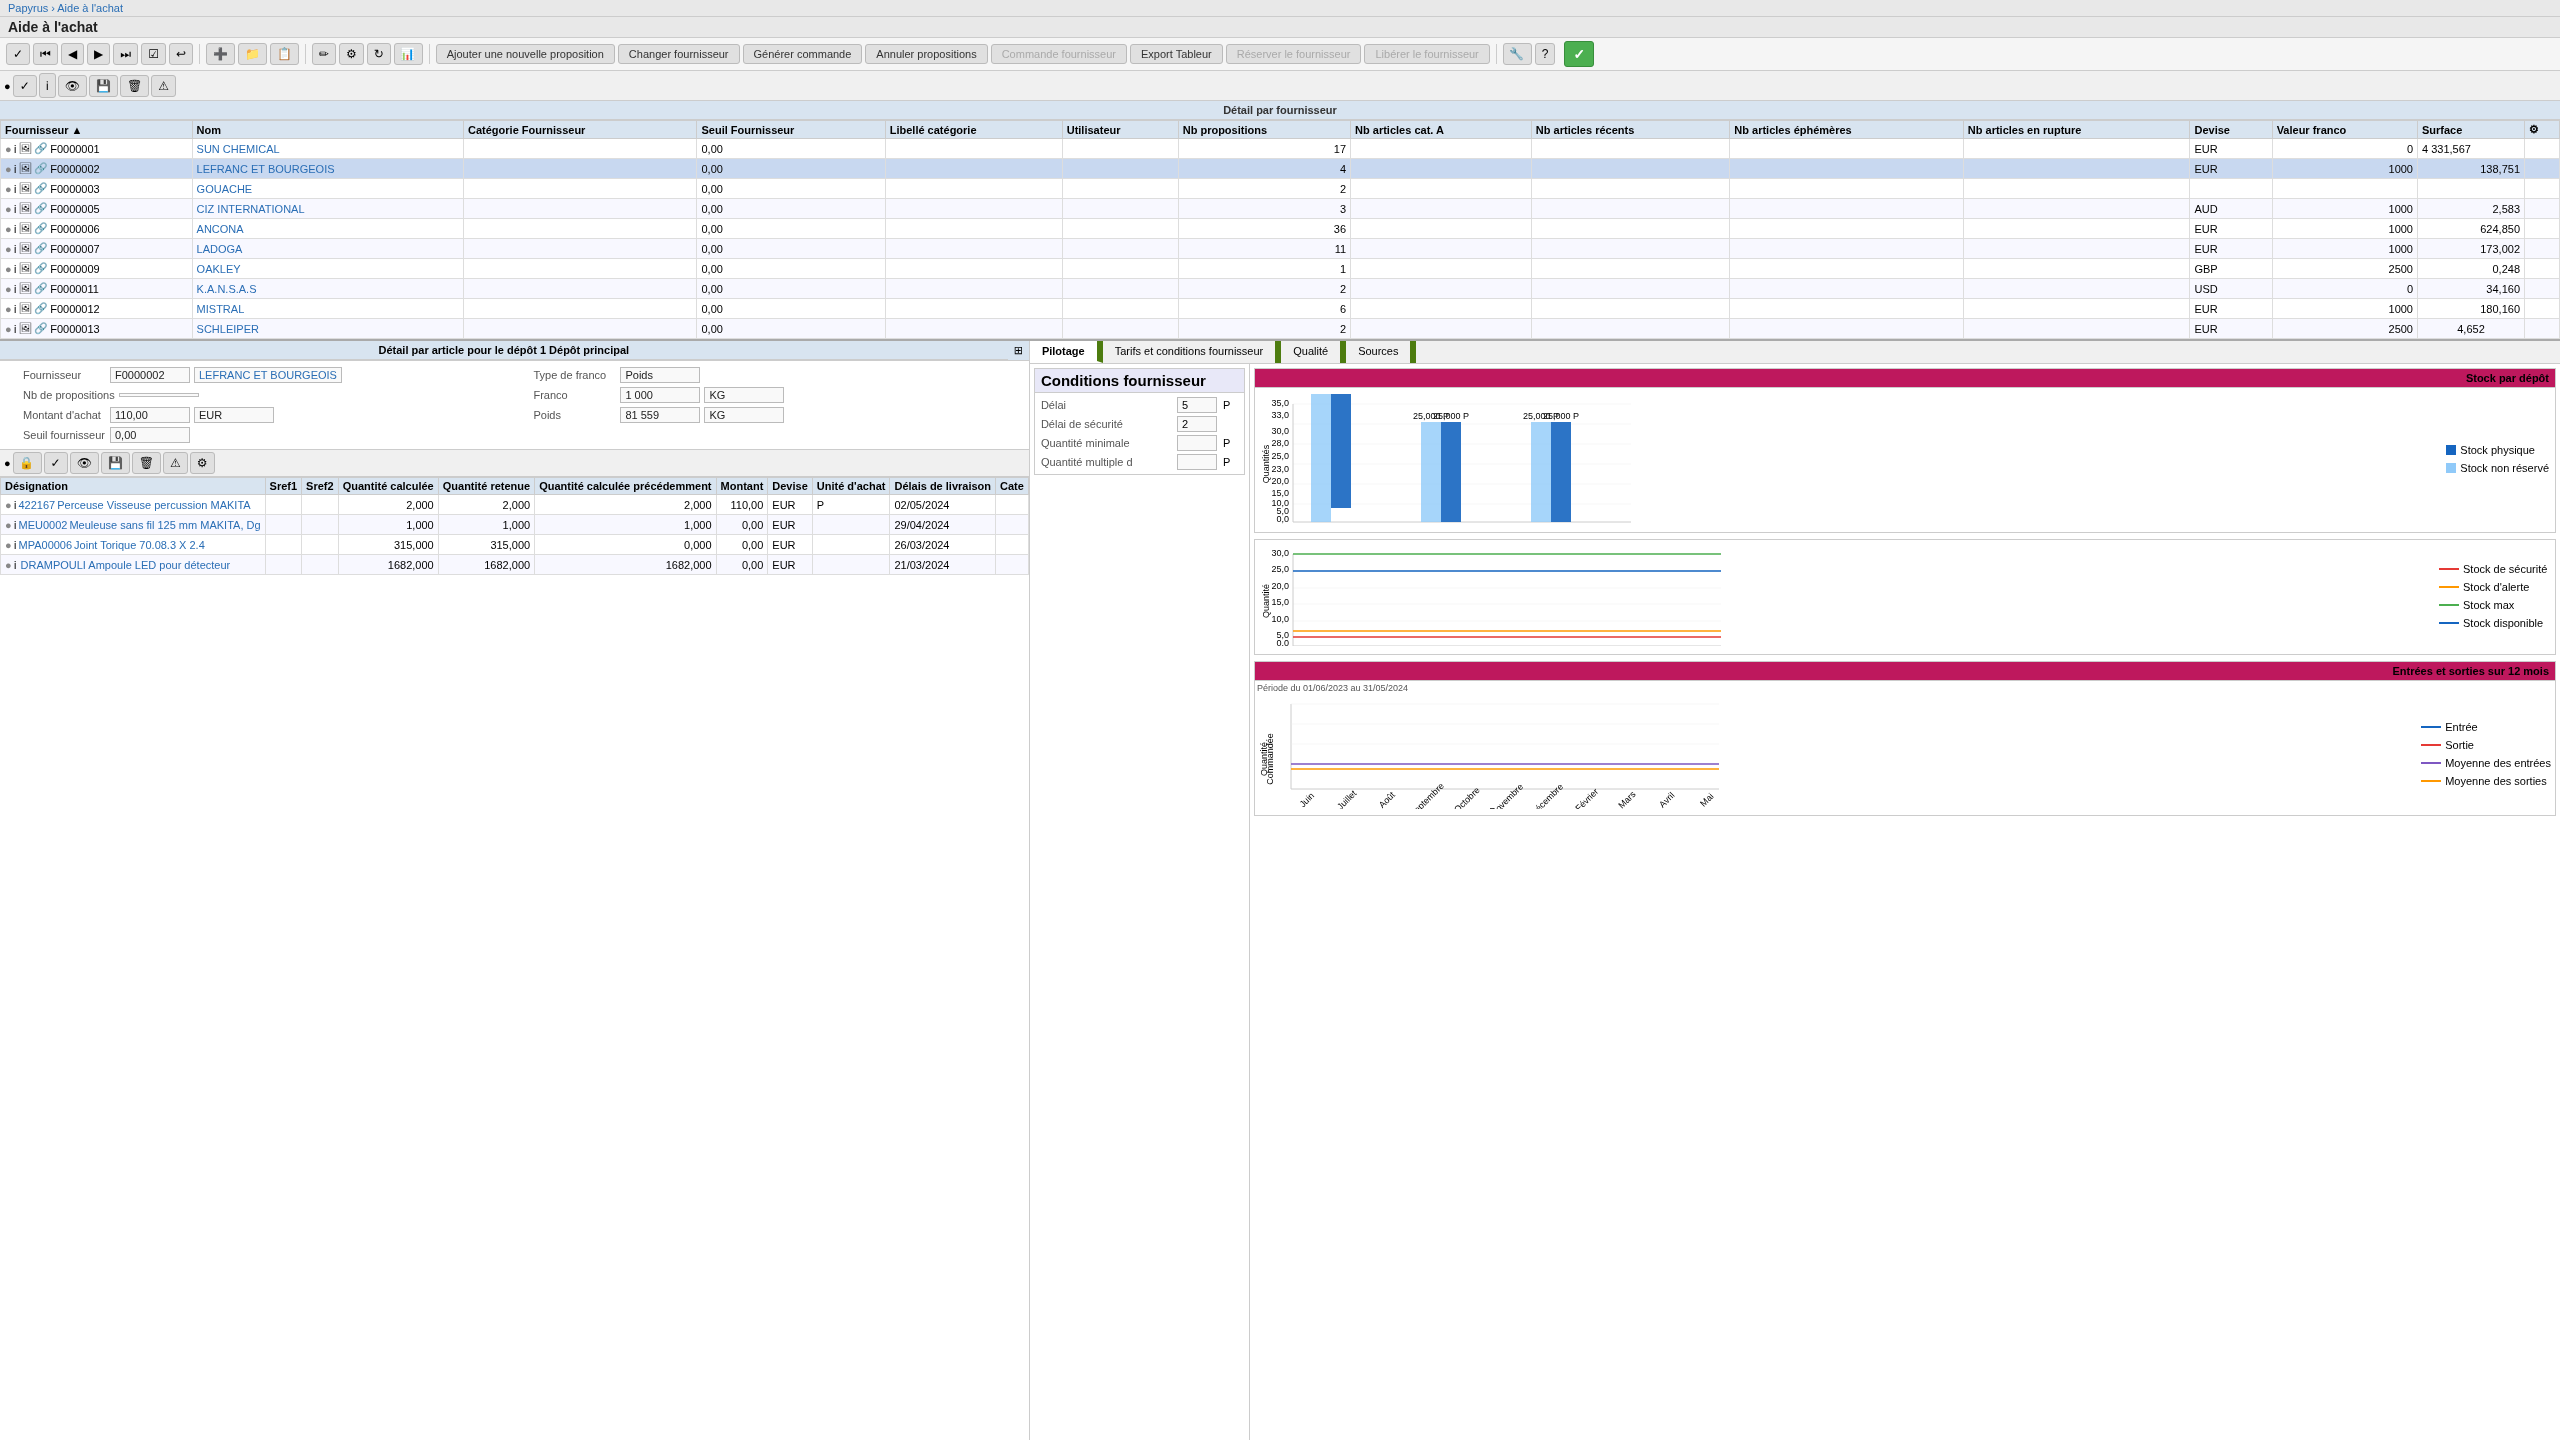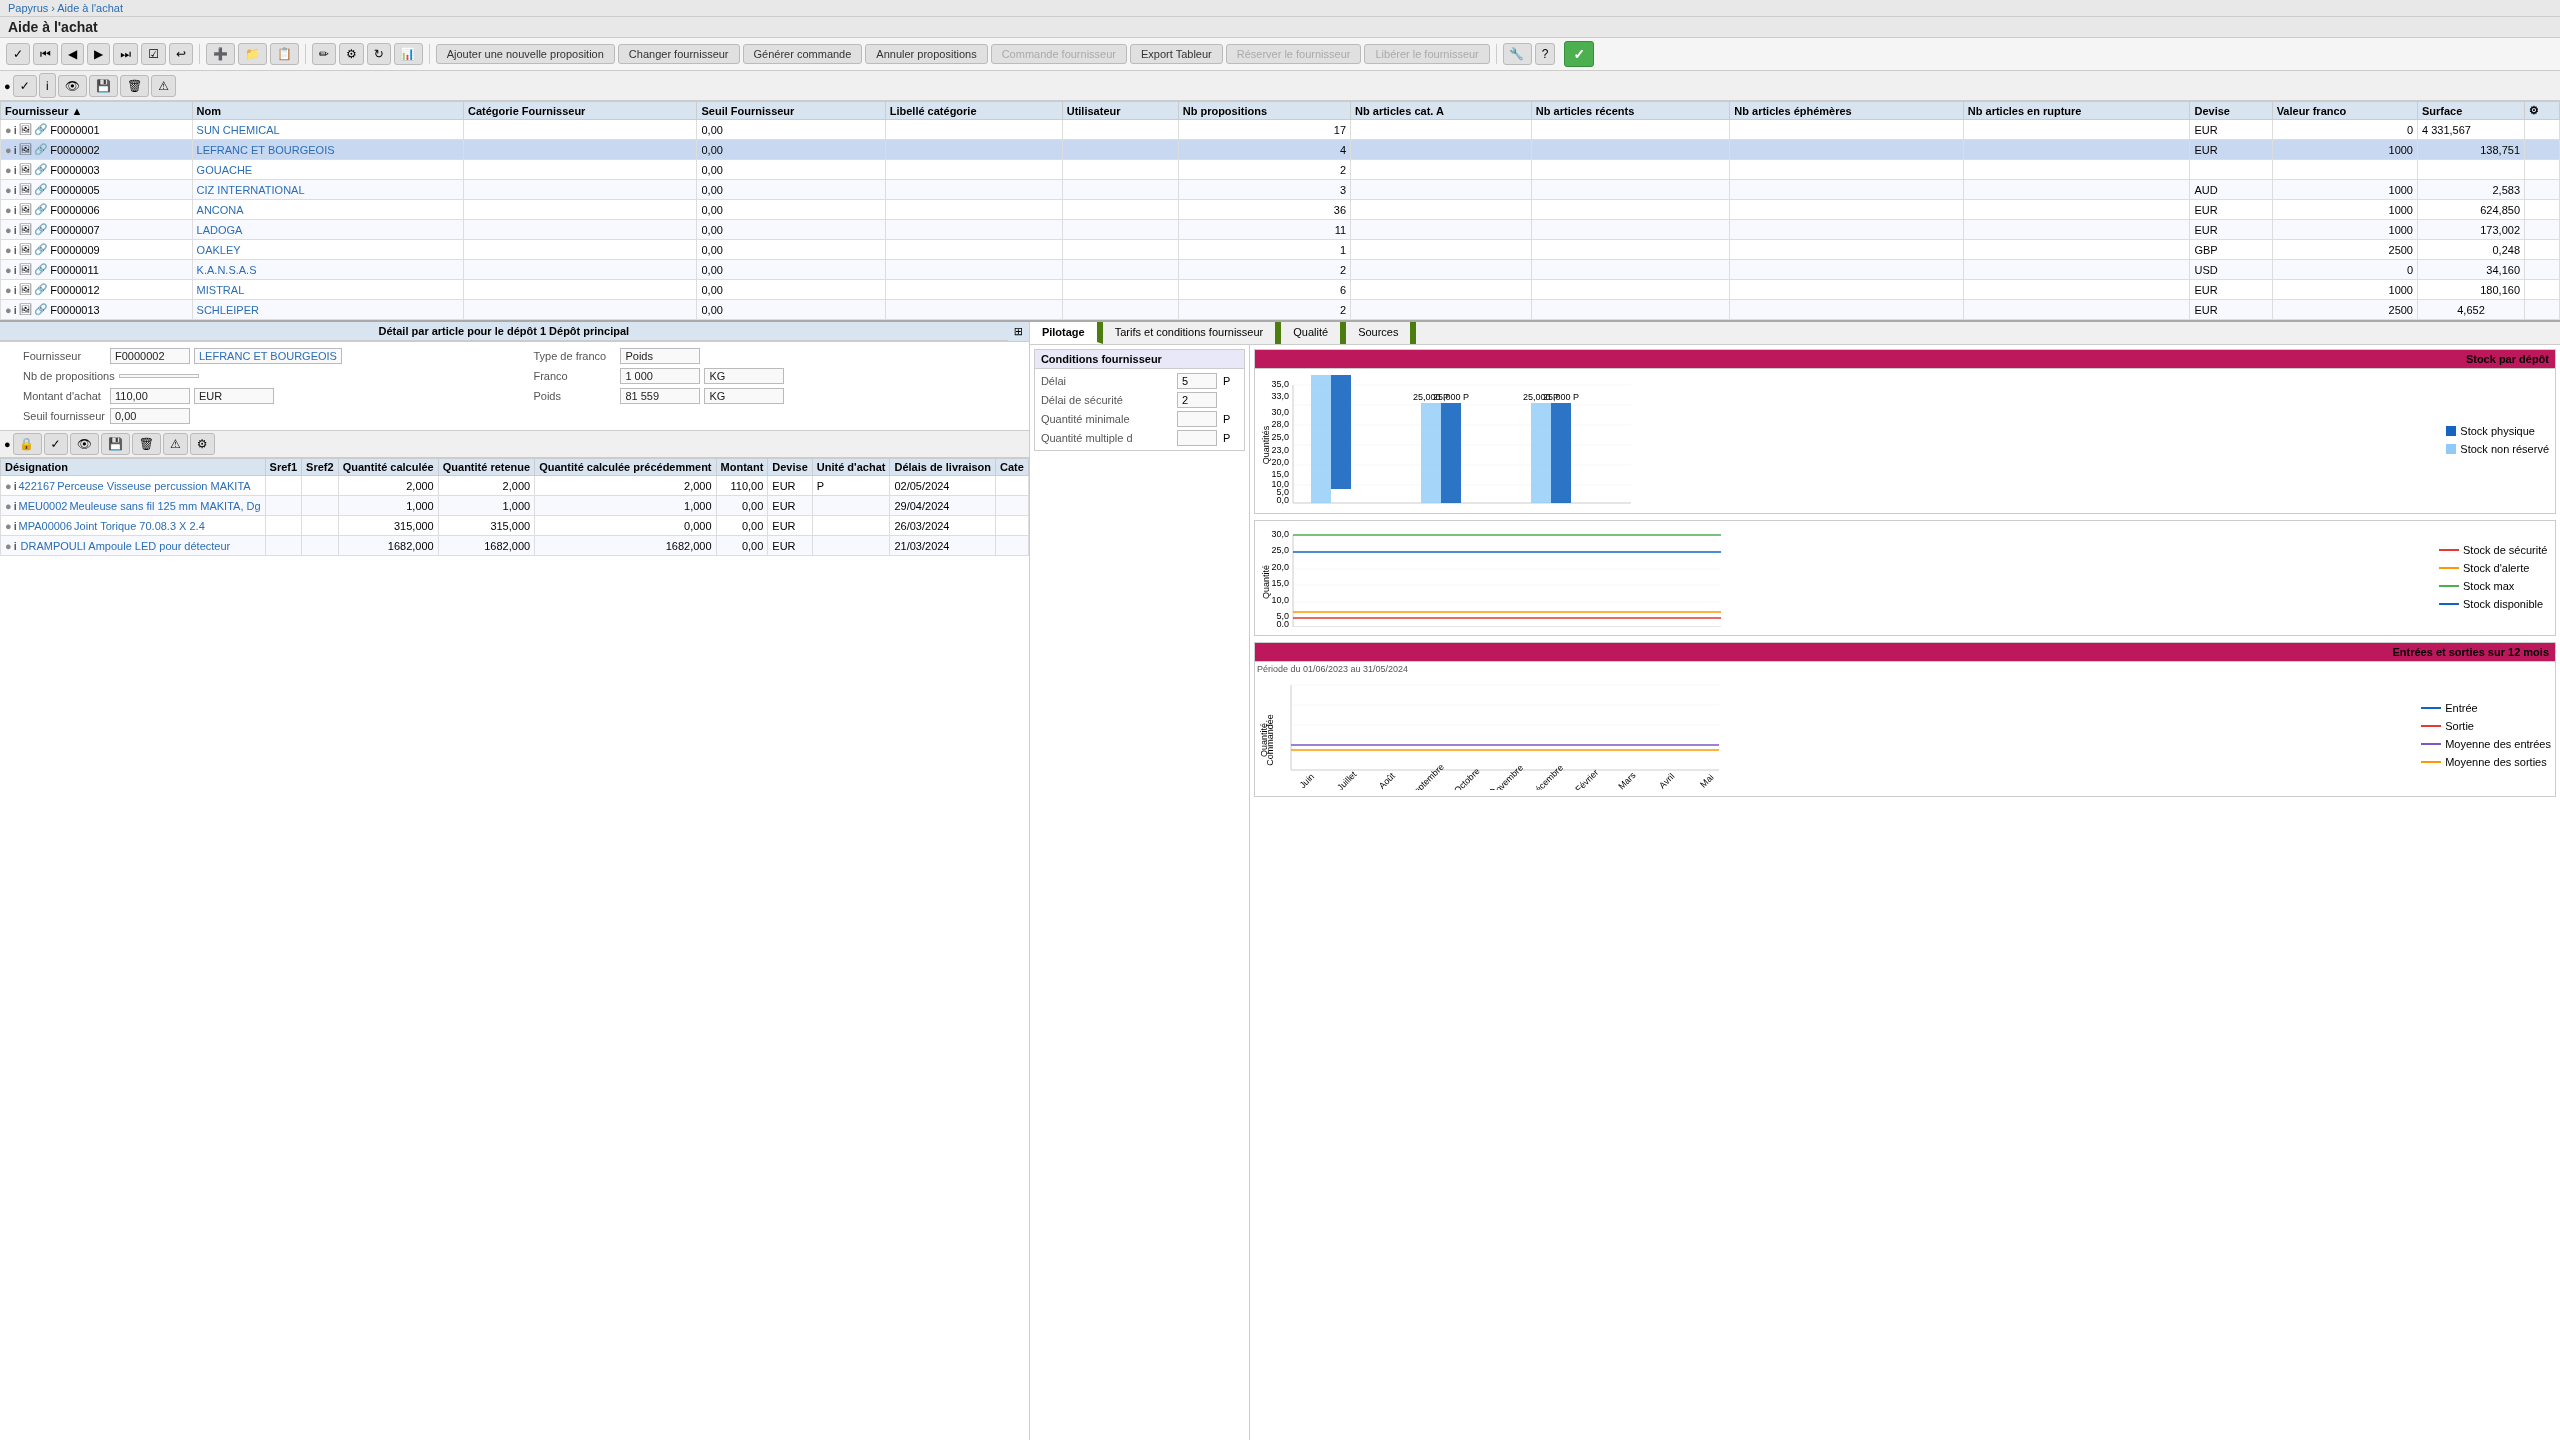--- a/index.html
+++ b/index.html
@@ -53,21 +53,21 @@
     
     
     .right-panel { flex: 1; display: flex; flex-direction: column; background: white; overflow: hidden; }
     
     .tabs { display: flex; border-bottom: 1px solid #ccc; background: #f0f0f0; }
     .tab { padding: 4px 12px; cursor: pointer; border-right: 6px solid #4d7c0f; font-size: 11px; }
     .tab.active { background: white; border-bottom: 2px solid white; font-weight: bold; }
     
     
     .conditions-box { border: 1px solid #ccc; margin-bottom: 6px; }
-    .conditions-title { background: #e8e8f8; padding: 3px 6px; font-weight: bold; border-bottom: 1px solid #ccc; font-size: 11px; }
+    .conditions-title { background: #e8e8f8; padding: 3px 6px; font-weight: bold; border-bottom: 1px solid #ccc; font-size: 15px; }
     .conditions-fields { padding: 4px 6px; display: flex; flex-direction: column; gap: 3px; }
     .cond-row { display: flex; align-items: center; gap: 6px; }
     .cond-label { min-width: 130px; color: #555; }
     .cond-input { border: 1px solid #bbb; background: #f9f9f9; padding: 1px 4px; width: 40px; }
     
     
     .chart-section { border: 1px solid #ccc; margin-bottom: 6px; }
     .chart-title { background: #be185d; padding: 3px 6px; font-weight: bold; border-bottom: 1px solid #ccc; text-align: right; }
     .chart-area { padding: 6px; position: relative; }
     
@@ -138,20 +138,21 @@
     <div class="upper-toolbar">
       <span>●</span>
       <button class="toolbar-icon">✓</button>
       <button class="toolbar-icon">ℹ</button>
       <button class="toolbar-icon">👁</button>
       <button class="toolbar-icon">💾</button>
       <button class="toolbar-icon">🗑</button>
       <button class="toolbar-icon">⚠</button>
     </div>
 
+    <div class="section-title">Détail par fournisseur</div>
 
     <div class="scroll-x">
       <table>
         <thead>
           <tr>
             <th>Fournisseur ▲</th>
             <th>Nom</th>
             <th>Catégorie Fournisseur</th>
             <th>Seuil Fournisseur</th>
             <th>Libellé catégorie</th>

